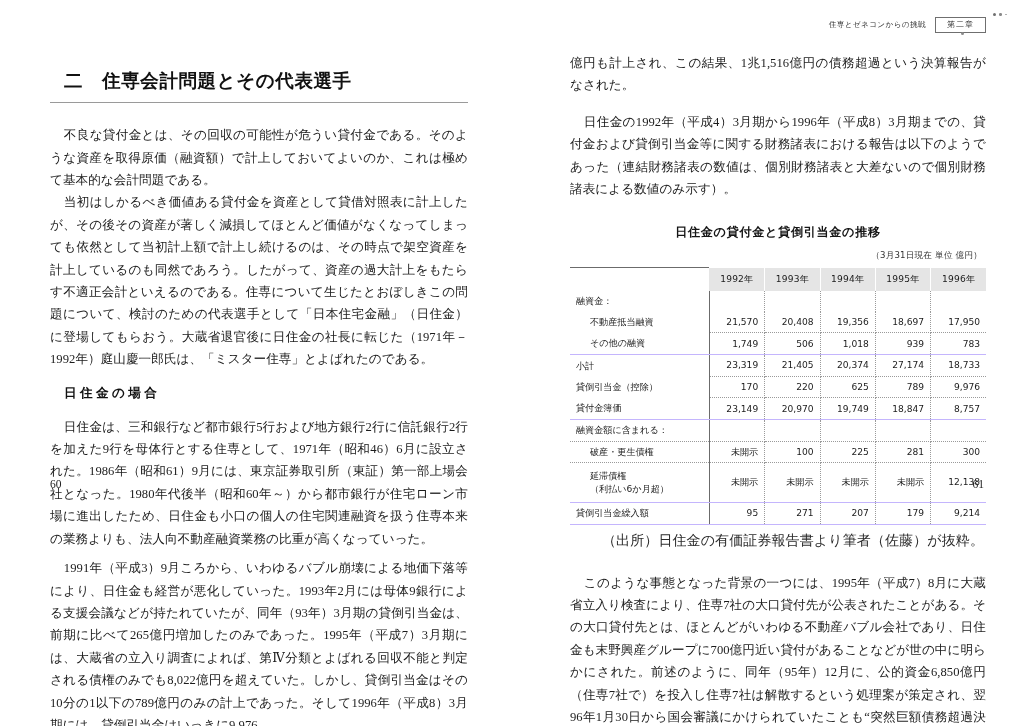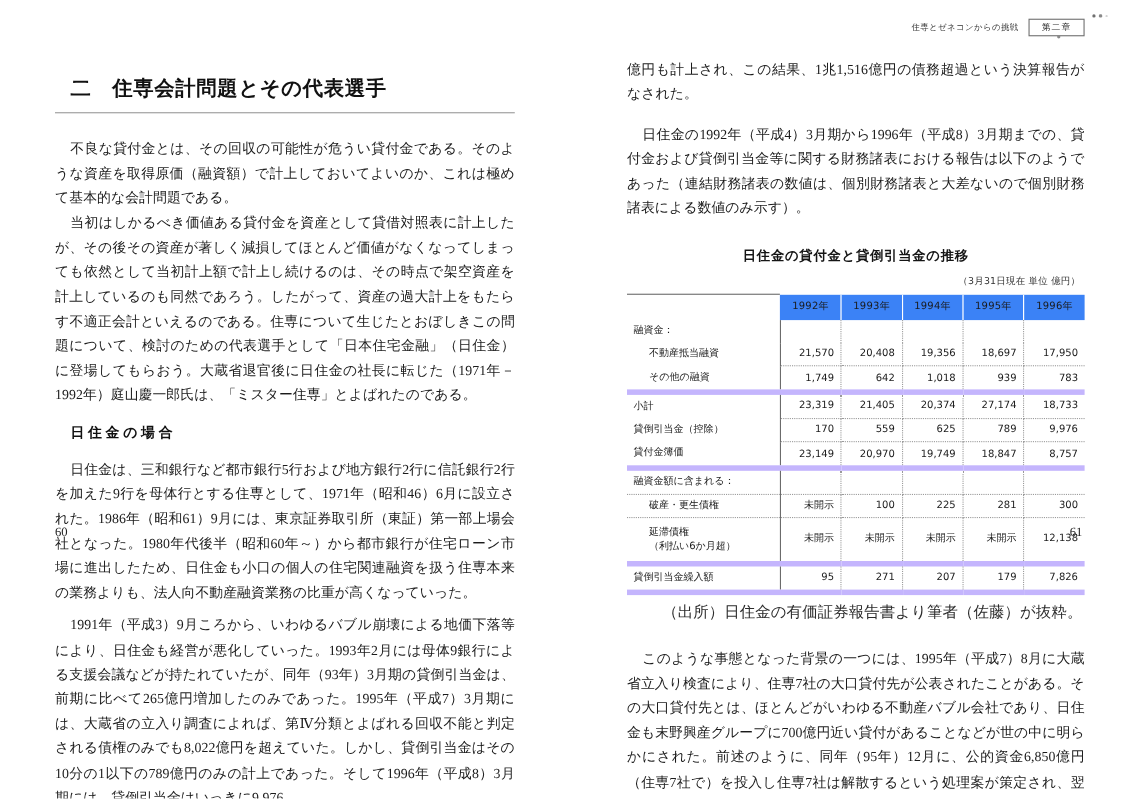--- a/index.html
+++ b/index.html
@@ -152,21 +152,21 @@
   }
   table.fin col.c-label { width: 33.5%; }
   table.fin col.c-year  { width: 13.3%; }
 
   table.fin th, table.fin td {
     padding: 4.2px 6px 4.2px 6px;
     vertical-align: middle;
     line-height: 1.35;
   }
   table.fin thead th {
-    background: #3b82f6;
+    background: #e5e5e5;
     text-align: center;
     font-weight: normal;
     padding-top: 5.5px;
     padding-bottom: 5.5px;
     letter-spacing: 0.2px;
   }
   table.fin thead th.blank {
     background: #ffffff;
     border-top: 1px solid #6b6b6b;
   }
@@ -180,21 +180,21 @@
   }
   table.fin td.num:last-child { border-right: none; }
   table.fin td.lbl {
     text-align: left;
     border-right: 1px solid #6b6b6b;
     white-space: nowrap;
   }
   .ind1 { padding-left: 20px !important; }
 
   
-  tr.rule-solid > td { border-bottom: 5px solid #c4b5fd; }
+  tr.rule-solid > td { border-bottom: 1px solid #c4b5fd; }
   tr.rule-dot > td.num { border-bottom: 1px dotted #9a9a9a; }
   tr.rule-dot > td.lbl { border-bottom: none; }
   tr.rule-none > td { border-bottom: none; }
   tr.first-body > td { border-top: none; }
   tr.rule-dotall > td { border-bottom: 1px dotted #9a9a9a; }
   tr.tall > td { padding-top: 7px; padding-bottom: 7px; }
   .two-line { line-height: 1.3; white-space: normal; }
 
   .table-source {
     text-align: right;
@@ -314,39 +314,39 @@
             <td class="num">21,570</td>
             <td class="num">20,408</td>
             <td class="num">19,356</td>
             <td class="num">18,697</td>
             <td class="num">17,950</td>
           </tr>
 
           <tr class="rule-solid">
             <td class="lbl ind1">その他の融資</td>
             <td class="num">1,749</td>
-            <td class="num">642</td>
+            <td class="num">506</td>
             <td class="num">1,018</td>
             <td class="num">939</td>
             <td class="num">783</td>
           </tr>
 
           <tr class="rule-dot">
             <td class="lbl">小計</td>
             <td class="num">23,319</td>
             <td class="num">21,405</td>
             <td class="num">20,374</td>
             <td class="num">27,174</td>
             <td class="num">18,733</td>
           </tr>
 
           <tr class="rule-dot">
             <td class="lbl">貸倒引当金（控除）</td>
             <td class="num">170</td>
-            <td class="num">559</td>
+            <td class="num">220</td>
             <td class="num">625</td>
             <td class="num">789</td>
             <td class="num">9,976</td>
           </tr>
 
           <tr class="rule-solid">
             <td class="lbl">貸付金簿価</td>
             <td class="num">23,149</td>
             <td class="num">20,970</td>
             <td class="num">19,749</td>
@@ -380,21 +380,21 @@
             <td class="num">未開示</td>
             <td class="num">12,138</td>
           </tr>
 
           <tr class="rule-solid">
             <td class="lbl">貸倒引当金繰入額</td>
             <td class="num">95</td>
             <td class="num">271</td>
             <td class="num">207</td>
             <td class="num">179</td>
-            <td class="num">7,826</td>
+            <td class="num">9,214</td>
           </tr>
 
         </tbody>
       </table>
 
       <p class="table-source">（出所）日住金の有価証券報告書より筆者（佐藤）が抜粋。</p>
     </div>
 
     <div style="height:22px"></div>
 

